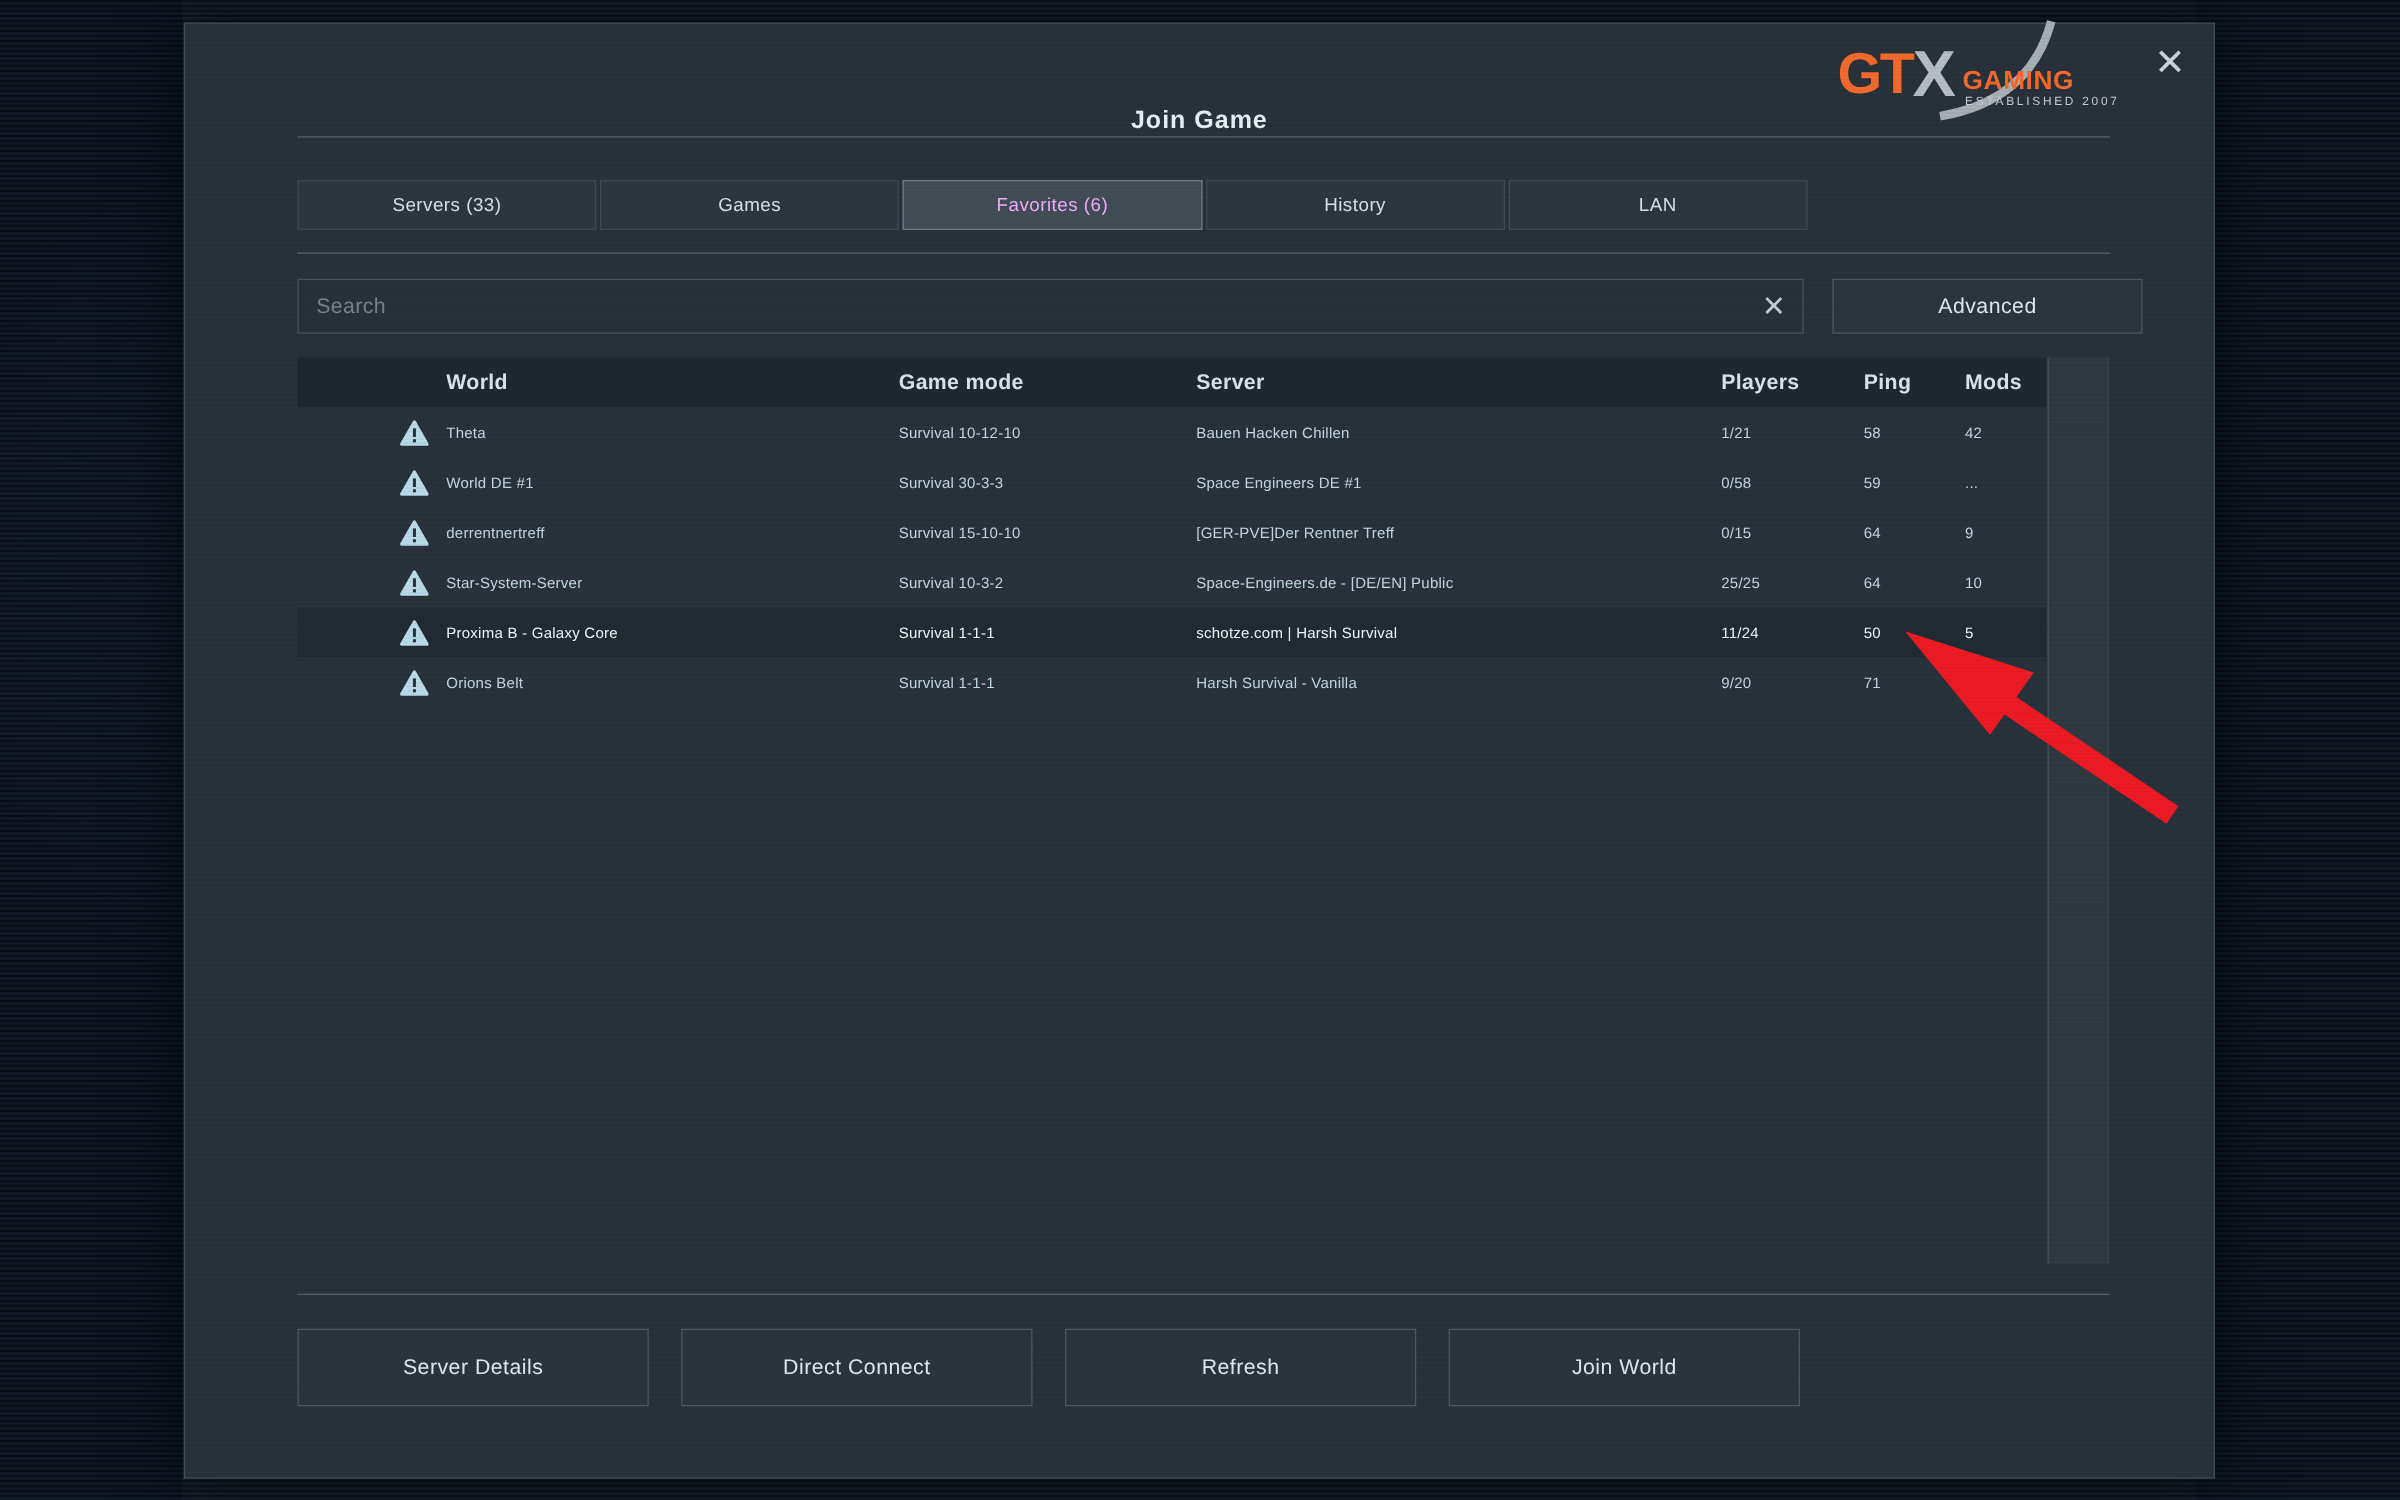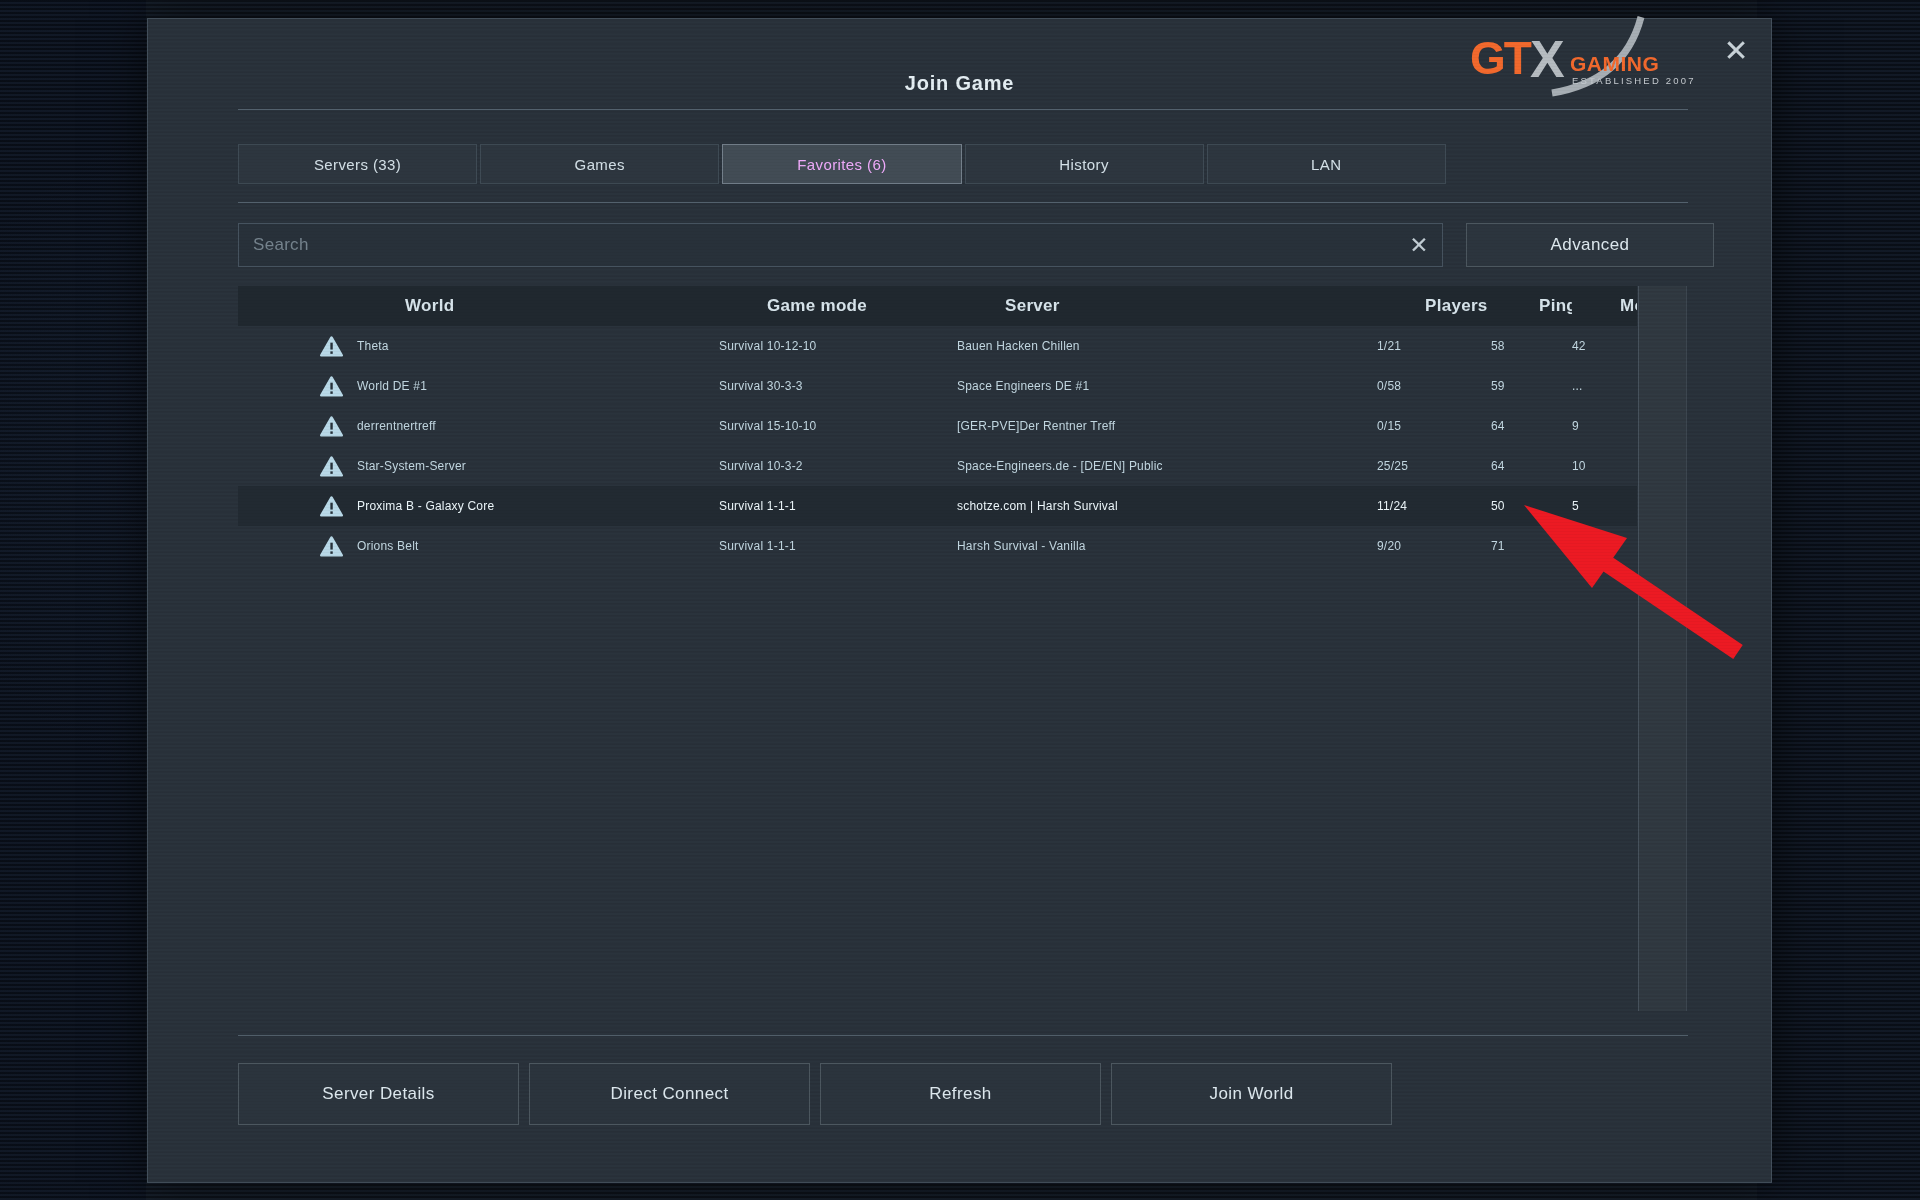--- a/index.html
+++ b/index.html
@@ -22,21 +22,21 @@
   }
   
   .dialog {
     position:absolute; left:147px; top:18px; width:1625px; height:1165px;
     background-color:#2a333c;
     background-image:repeating-linear-gradient(180deg, rgba(0,0,0,0.05) 0 2px, transparent 2px 4px);
     border:1px solid rgba(130,150,170,0.30);
     box-shadow:0 0 48px rgba(0,0,0,0.6);
   }
   .dlg-title {
-    position:absolute; top:53px; left:0; width:100%;
+    position:absolute; top:66px; left:0; width:100%;
     text-align:center; font-size:20px; font-weight:bold;
     color:#e4eef3; letter-spacing:0.8px;
   }
   .close-btn {
     position:absolute; left:1566px; top:10px; width:44px; height:44px;
     display:flex; align-items:center; justify-content:center;
     color:#c9d3d9; font-size:30px; line-height:1; cursor:pointer;
   }
   
   .logo { position:absolute; left:1312px; top:8px; width:236px; height:60px; }
@@ -80,35 +80,35 @@
   
   .grid-cols {
     display:grid;
     grid-template-columns:119px 362px 238px 420px 114px 81px 1fr;
     align-items:center;
   }
   .thead {
     position:absolute; left:90px; top:267px; width:1399px; height:40px;
     background:#20282f; font-weight:bold; font-size:17px; color:#d7e4eb; letter-spacing:0.3px;
   }
-  .thead .hcell { white-space:nowrap; cursor:pointer;margin-left:48px; }
+  .thead .hcell { white-space:nowrap; cursor:pointer; }
   .tbody { position:absolute; left:90px; top:307px; width:1399px; height:685px; }
   .srow { height:40px; font-size:12px; color:#c2d7e1; cursor:pointer; letter-spacing:0.2px; }
   .srow.selected { background:#222a32; color:#ecf6fa; }
   .srow > div, .thead > div { overflow:hidden; white-space:nowrap; }
   .icon-cell { display:flex; justify-content:flex-end; padding-right:14px; }
   .scroll-track {
     position:absolute; left:1490px; top:267px; width:49px; height:725px;
     background:rgba(255,255,255,0.035);
     border-left:1px solid rgba(105,120,134,0.40);
     border-right:1px solid rgba(105,120,134,0.22);
     cursor:pointer;
   }
   
-  .footer { position:absolute; left:90px; top:1044px; display:flex; gap:10px; }
+  .footer { position:absolute; left:90px; top:1044px; display:flex; gap:26px; }
   .fbtn {
     width:281px; height:62px; background:#2b343d; border:1px solid #4c575f;
     color:#dde8ee; font-size:17px; letter-spacing:0.4px;
     display:flex; align-items:center; justify-content:center; cursor:pointer;
   }
   
   .arrow-overlay { position:absolute; inset:0; width:1920px; height:1200px; pointer-events:none; z-index:50; }
   
   .crt {
     position:absolute; inset:0; pointer-events:none; z-index:60;

